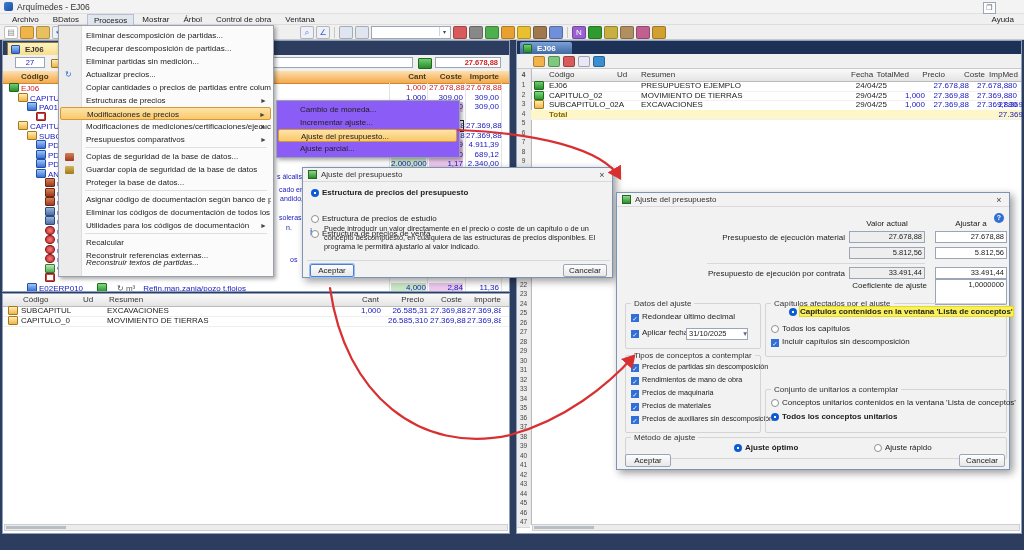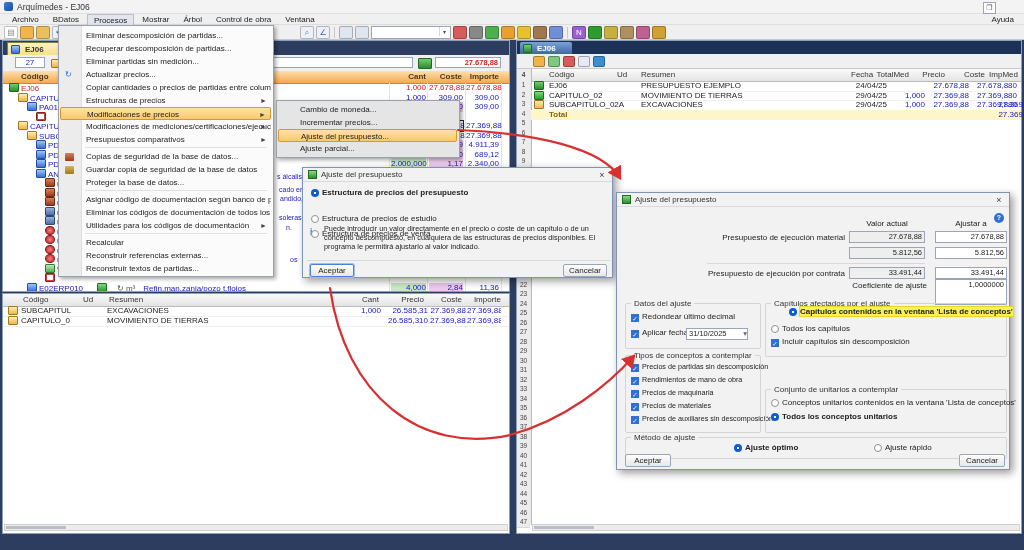--- a/index.html
+++ b/index.html
@@ -72,21 +72,21 @@
   
   .menupanel{left:58px;top:25px;width:214px;height:250px;background:#fbfbfb;border:1px solid #9aa0ac;
              box-shadow:2px 2px 4px rgba(0,0,0,.35);z-index:30;}
   .menustrip{position:absolute;left:0;top:0;width:22px;height:100%;background:#ececec;border-right:1px solid #ddd;}
   .pm-item{position:absolute;left:1px;width:211px;height:13px;line-height:13px;padding-left:26px;box-sizing:border-box;
            white-space:nowrap;overflow:hidden;color:#222;}
   .pm-item.hl{background:linear-gradient(#fde3a8,#f9c96a);border:1px solid #d8963a;box-sizing:border-box;border-radius:2px;}
   .pm-arrow{position:absolute;right:4px;top:0;font-size:7px;color:#444;}
   .pm-sep{position:absolute;left:26px;width:182px;height:1px;background:#e0e0e0;}
   .pm-ico{position:absolute;left:5px;top:2.5px;width:9px;height:8px;}
-  .submenu{left:276px;top:100px;width:182px;height:56px;background:#e5e5e5;border:1px solid #9aa0ac;
+  .submenu{left:276px;top:100px;width:182px;height:56px;background:#8b5cf6;border:1px solid #9aa0ac;
            box-shadow:2px 2px 4px rgba(0,0,0,.35);z-index:31;}
   .sm-item{position:absolute;left:1px;width:179px;height:13px;line-height:13px;padding-left:22px;box-sizing:border-box;color:#222;}
   .sm-item.hl{background:linear-gradient(#fde3a8,#f9c96a);border:1px solid #d8963a;border-radius:2px;}
   
   .dialog{background:#f2f2f2;border:1px solid #7f94b5;box-shadow:3px 3px 8px rgba(0,0,0,.4);z-index:20;box-sizing:border-box;}
   .dlg-title{position:absolute;left:0;top:0;width:100%;height:14px;border-bottom:1px solid #d9d9d9;
              display:flex;align-items:center;gap:4px;padding-left:5px;box-sizing:border-box;color:#333;}
   .dlg-x{position:absolute;right:4px;top:1px;width:12px;height:12px;text-align:center;line-height:12px;font-size:9px;color:#444;}
   .sheeticon{width:9px;height:9px;background:linear-gradient(#8fd88f,#2e8b2e);border:1px solid #1e6b1e;box-sizing:border-box;}
   .radio{display:inline-block;width:8px;height:8px;border-radius:50%;border:1px solid #909090;background:#fff;vertical-align:-1.5px;box-sizing:border-box;margin-right:3px;}
@@ -355,26 +355,26 @@
       <div class="pm-item" style="top: 124px;">Copias de seguridad de la base de datos...<span class="pm-ico" style="background: linear-gradient(rgb(216, 127, 90), rgb(155, 59, 28)); border-radius: 1px;"></span></div>
       <div class="pm-item" style="top: 137px;">Guardar copia de seguridad de la base de datos<span class="pm-ico" style="background: linear-gradient(rgb(216, 180, 90), rgb(155, 122, 28)); border-radius: 1px;"></span></div>
       <div class="pm-item" style="top: 150px;">Proteger la base de datos...</div>
       <div class="pm-sep" style="top: 164px;"></div>
       <div class="pm-item" style="top: 167px;">Asignar código de documentación según banco de precios...</div>
       <div class="pm-item" style="top: 180px;">Eliminar los códigos de documentación de todos los conceptos...</div>
       <div class="pm-item" style="top: 193px;">Utilidades para los códigos de documentación<span class="pm-arrow">►</span></div>
       <div class="pm-sep" style="top: 207px;"></div>
       <div class="pm-item" style="top: 210px;">Recalcular</div>
       <div class="pm-item" style="top: 223px;">Reconstruir referencias externas...</div>
-      <div class="pm-item" style="top: 236px;">Reconstruir textos de partidas...</div>
+      <div class="pm-item" style="top: 230px; font-style: italic;">Reconstruir textos de partidas...</div>
     </div>
 
   <div class="abs submenu" id="submenu">
       <div class="sm-item" style="top: 2px;">Cambio de moneda...</div>
-      <div class="sm-item" style="top: 15px;">Incrementar precios...</div>
+      <div class="sm-item" style="top: 15px;">Incrementar ajuste...</div>
       <div class="sm-item hl" style="top: 28px;">Ajuste del presupuesto...</div>
       <div class="sm-item" style="top: 41px;">Ajuste parcial...</div>
     </div>
 
   <div class="abs dialog" style="left:302px;top:167px;width:311px;height:111px;">
     <div class="dlg-title">
       <div class="sheeticon"></div>
       <span>Ajuste del presupuesto</span>
     </div>
     <div class="dlg-x">×</div>

